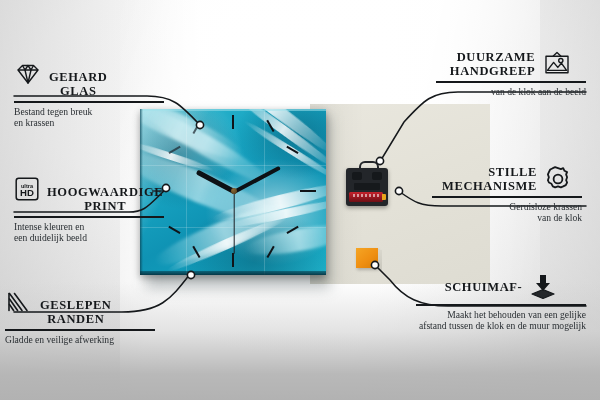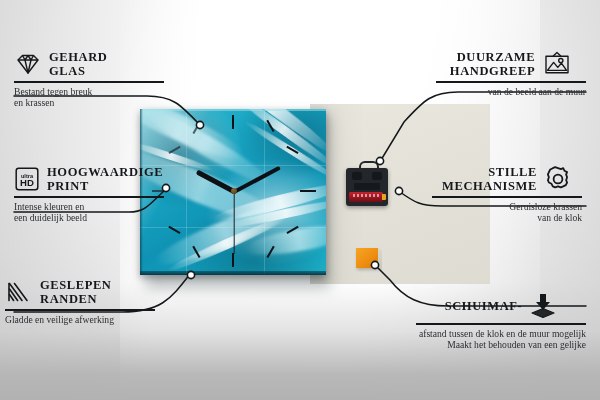--- a/index.html
+++ b/index.html
@@ -93,21 +93,21 @@
   
   .lines{position:absolute;inset:0;pointer-events:none;}
 
   
   .feat{position:absolute;}
   .feat .hdr{display:flex;align-items:center;gap:7px;}
   .feat.left .hdr{justify-content:flex-start;}
   .feat.right .hdr{justify-content:center;}
   .feat .ttl{font-size:12.5px;line-height:14px;font-weight:bold;
     letter-spacing:.6px;color:#15181b;text-transform:uppercase;}
-  .feat.left .ttl{text-align:left;}
+  .feat.left .ttl{text-align:center;margin-top:20px;}
   .feat.right .ttl{text-align:right;}
   .feat .rule{height:1.6px;background:#15181b;margin:3px 0 3px;}
   .feat .desc{font-size:9.6px;line-height:11.4px;color:#2a2f33;}
   .feat.right .desc{text-align:right;}
   .ico{flex:0 0 auto;display:block;}
 
   
   .feat .ttl, .feat .desc{text-rendering:optimizeLegibility;}
 </style>
 </head>
@@ -283,21 +283,21 @@
         <g fill="none" stroke="#15181b" stroke-width="1.4" stroke-linejoin="round">
           <path d="M11,5.2 L15,1.6 L19,5.2"></path>
           <rect x="4" y="5.2" width="22" height="16.6"></rect>
           <path d="M5.4,19.4 L11.6,11.4 L15.8,16.4 L19.4,12.2 L24.6,19.4 Z" fill="none"></path>
           <circle cx="18.8" cy="9.6" r="2.1"></circle>
         </g>
       </svg>
     </div>
     <div class="rule" style="width:150px;"></div>
     <div class="desc">
-      <div>van de beeld aan de muur</div>
+      <div>van de klok aan de beeld</div>
     </div>
   </div>
 
   <div class="feat right" style="left:432px;top:165px;width:150px;">
     <div class="hdr">
       <div class="ttl">
         <div>STILLE</div>
         <div>MECHANISME</div>
       </div>
       <svg class="ico" width="28" height="28" viewBox="0 0 28 28">
@@ -307,33 +307,33 @@
         </g>
       </svg>
     </div>
     <div class="rule" style="width:150px;"></div>
     <div class="desc">
       <div>Geruisloze krassen</div>
       <div>van de klok</div>
     </div>
   </div>
 
-  <div class="feat right" style="left:416px;top:292px;width:170px;">
+  <div class="feat right" style="left:416px;top:273px;width:170px;">
     <div class="hdr">
       <div class="ttl">
         <div>SCHUIMAF-</div>
       </div>
       <svg class="ico" width="28" height="28" viewBox="0 0 28 28">
         <g fill="#15181b">
           <path d="M11,2 h6 v8 h4 l-7,8 -7,-8 h4 Z"></path>
           <path d="M14,16.5 L25,21 L14,25.5 L3,21 Z" opacity="0.92"></path>
         </g>
         <path d="M14,16.5 L25,21 L14,25.5 L3,21 Z" fill="none" stroke="#15181b" stroke-width="1.2" stroke-linejoin="round"></path>
       </svg>
     </div>
     <div class="rule" style="width:170px;"></div>
     <div class="desc">
+      <div>Maakt het behouden van een gelijke</div>
       <div>afstand tussen de klok en de muur mogelijk</div>
-      <div>Maakt het behouden van een gelijke</div>
     </div>
   </div>
 
 </div>
 
 </body></html>

